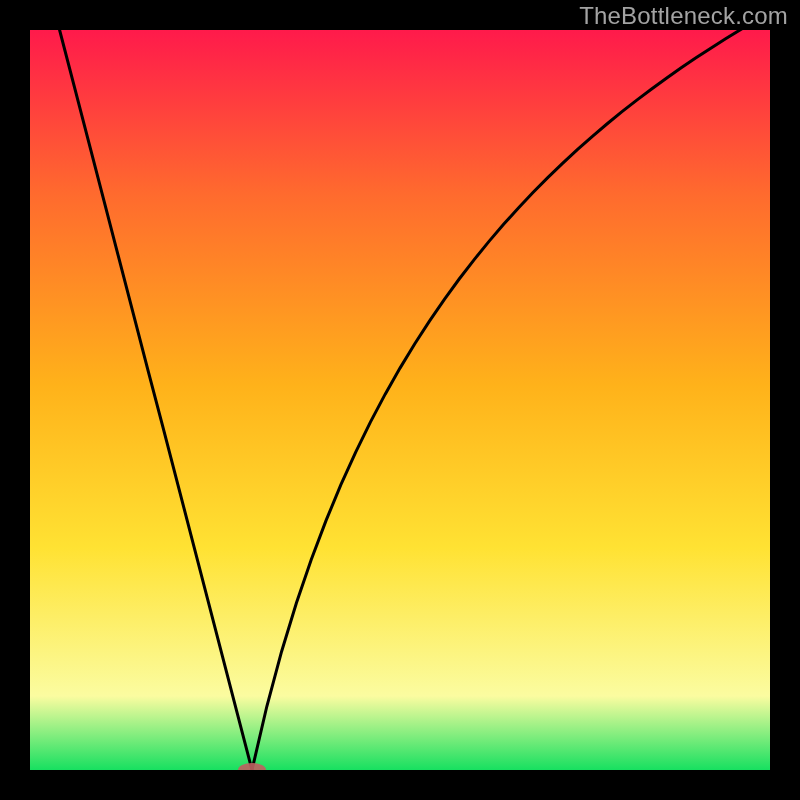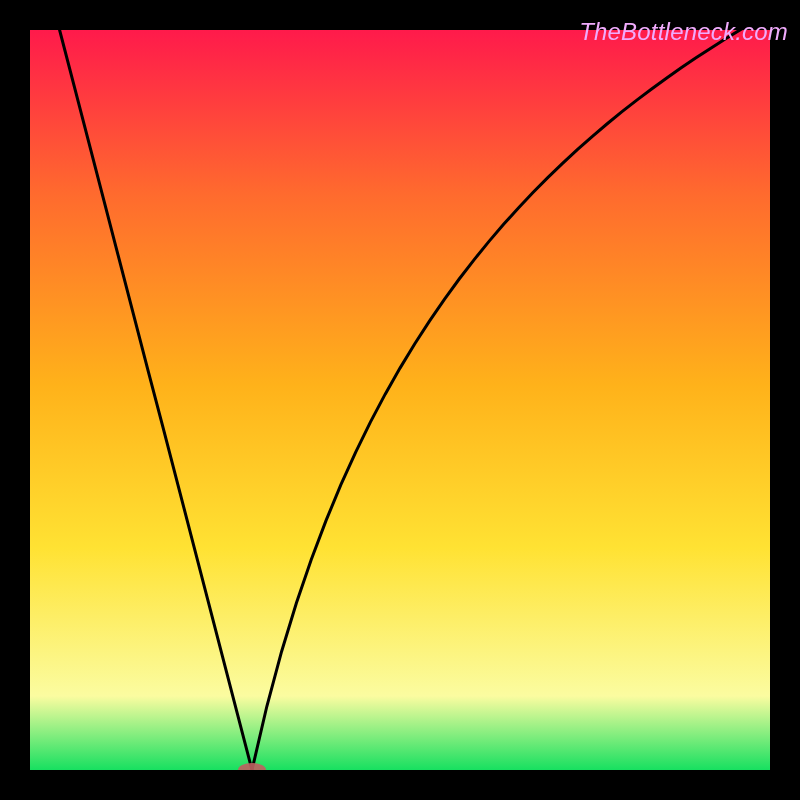--- a/index.html
+++ b/index.html
@@ -12,28 +12,27 @@
     background: #000;
   }
   .stage {
     position: relative;
     width: 800px;
     height: 800px;
     background: #000;
   }
   .watermark {
     position: absolute;
-    top: 18px;
+    top: 2px;
     right: 12px;
-    color: #f0abfc;
+    color: #a3a3a3;
     font-size: 24px;
     font-weight: 500;
     letter-spacing: 0.2px;
     z-index: 30;
-    font-style: italic;
   }
   svg.plot {
     position: absolute;
     left: 0;
     top: 0;
     width: 800px;
     height: 800px;
   }
   .curve-path {
     fill: none;

